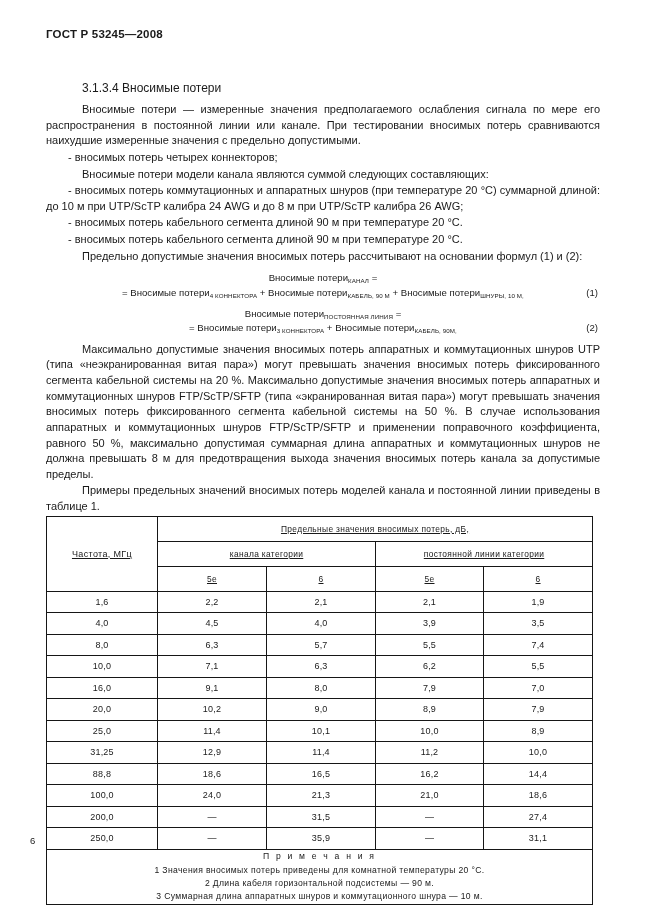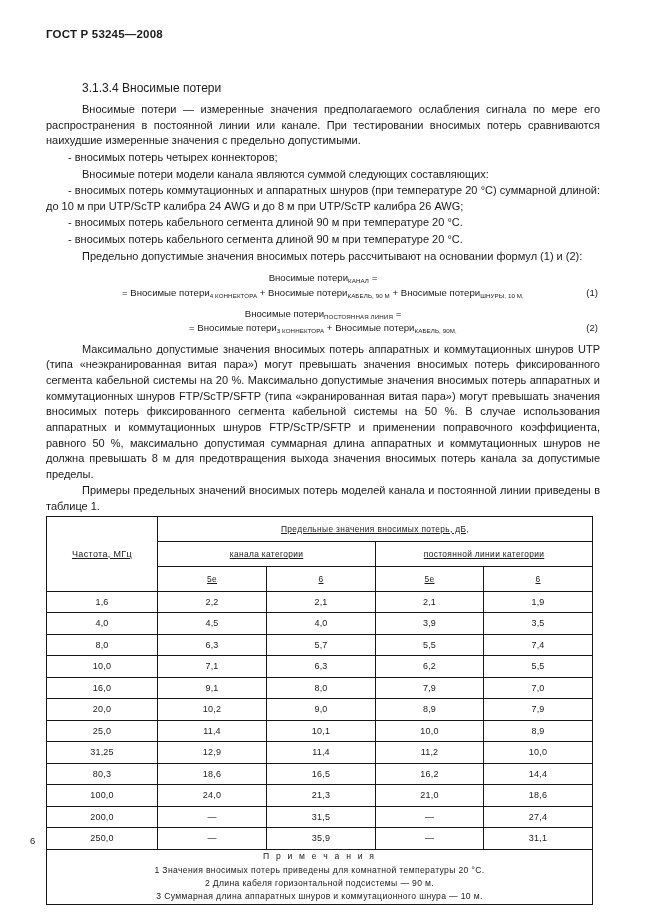--- a/index.html
+++ b/index.html
@@ -239,21 +239,21 @@
             <td class="dat">8,9</td>
           </tr>
         <tr>
             <td class="dat">31,25</td>
             <td class="dat">12,9</td>
             <td class="dat">11,4</td>
             <td class="dat">11,2</td>
             <td class="dat">10,0</td>
           </tr>
         <tr>
-            <td class="dat">80,3</td>
+            <td class="dat">88,8</td>
             <td class="dat">18,6</td>
             <td class="dat">16,5</td>
             <td class="dat">16,2</td>
             <td class="dat">14,4</td>
           </tr>
         <tr>
             <td class="dat">100,0</td>
             <td class="dat">24,0</td>
             <td class="dat">21,3</td>
             <td class="dat">21,0</td>

